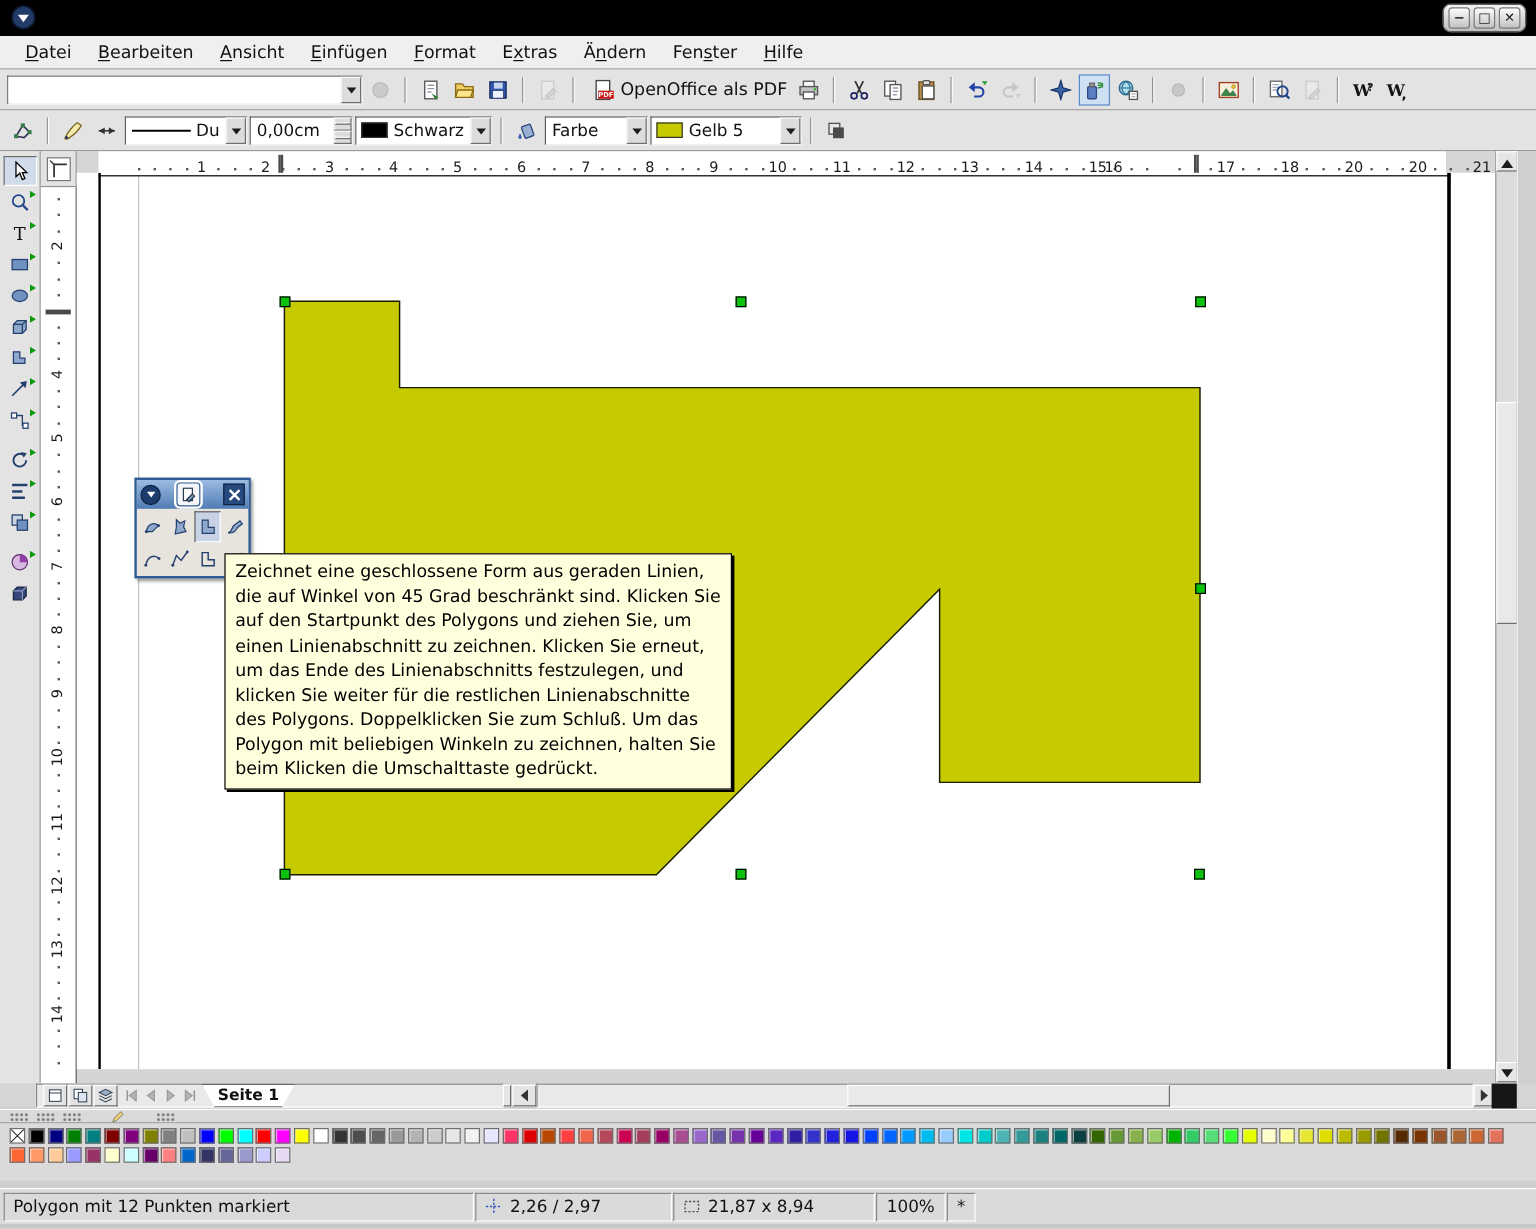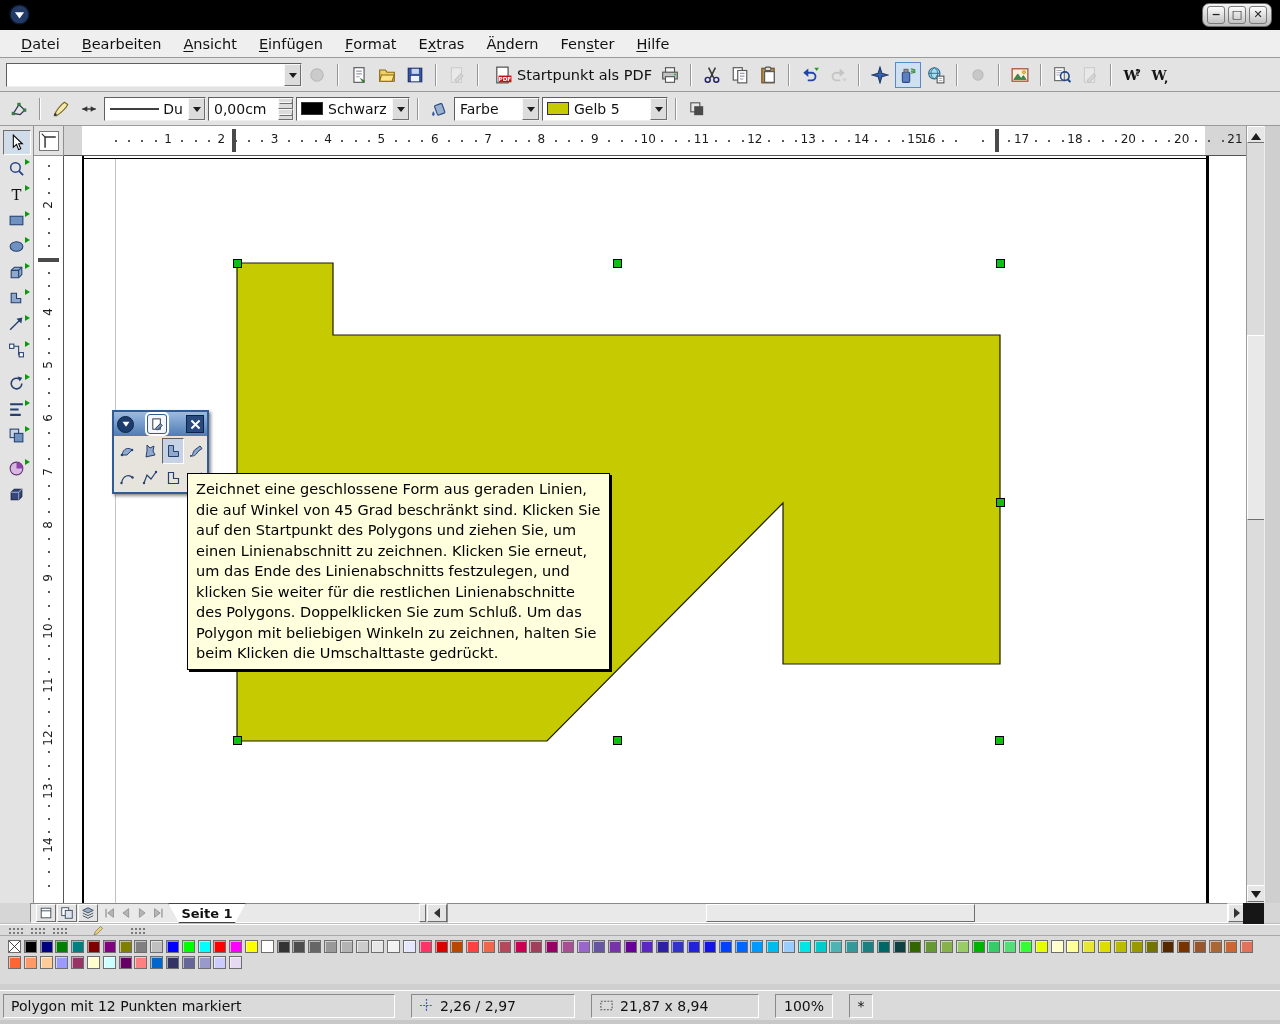--- a/index.html
+++ b/index.html
@@ -57,21 +57,21 @@
   #corner{position:absolute;left:34px;top:0;width:30px;height:30px;background:#e3e3e3;border-right:1px solid #8f8f8f;border-bottom:1px solid #8f8f8f;display:flex;align-items:center;justify-content:center}
   #corner .gi{width:20px;height:20px;background:#fff;border:1px solid #777}
   #vruler{position:absolute;left:34px;top:30px;width:30px;height:747px;background:#fff;border-right:1px solid #555;overflow:hidden}
   #hruler{position:absolute;left:64px;top:0;width:1182px;height:30px;background:#d6d6d6;border-bottom:1px solid #555;overflow:hidden}
   .rwhite{position:absolute;background:#fff}
   .rnum{position:absolute;top:6px;transform:translateX(-50%);font-size:12px;color:#1a1a1a}
   .vnum{position:absolute;left:1px;width:26px;text-align:center;font-size:12px;color:#1a1a1a;transform:translateY(-50%) rotate(-90deg)}
   .rdot{position:absolute;width:2px;height:2px;background:#5a5a5a}
   .hmark{position:absolute;top:3px;bottom:3px;width:3px;border-left:2px solid #4a4a4a;border-right:2px solid #4a4a4a}
   .vmark{position:absolute;left:4px;right:4px;height:3px;border-top:2px solid #4a4a4a;border-bottom:2px solid #4a4a4a}
-  #canvas{position:absolute;left:64px;top:30px;width:1182px;height:747px;background:#fff;overflow:hidden}
+  #canvas{position:absolute;left:64px;top:18px;width:1182px;height:747px;background:#fff;overflow:hidden}
   .pline{position:absolute;background:#000}
   .mline{position:absolute;background:#c4c4c4}
   #shape-svg{position:absolute;left:0;top:0;z-index:1}
   .handle{position:absolute;width:9px;height:9px;background:#0cc20c;border:1px solid #000;z-index:4}
 
   
   #vscroll{position:absolute;left:1246px;top:0;width:18px;height:777px;background:#dcdcdc;border-left:1px solid #9a9a9a}
   .sb{position:absolute;left:0;width:18px;height:17px;background:#e6e6e6;border:1px solid;border-color:#fff #6e6e6e #6e6e6e #fff;display:flex;align-items:center;justify-content:center}
   #vthumb{position:absolute;left:0;top:209px;width:18px;height:185px;background:#e9e9e9;border:1px solid;border-color:#fff #6e6e6e #6e6e6e #fff}
   #rightpad{position:absolute;left:1264px;top:0;width:16px;height:100%;background:#cfcfcf;border-left:1px solid #efefef}
@@ -94,21 +94,21 @@
   .tri-r{width:0;height:0;border:5px solid transparent;border-left:6px solid #333;margin-left:5px}
 
   
   #dockstrip{height:12px;background:#dadada;border-top:1px solid #fff;border-bottom:1px solid #a8a8a8;position:relative}
   .grip{position:absolute;top:2px;width:16px;height:8px;background-image:radial-gradient(#7a7a7a 1px,transparent 1.3px);background-size:4px 4px}
   #strip-pen{position:absolute;left:92px;top:-1px;width:13px;height:13px}
   #colorbar{height:48px;background:#dadada;padding:4px 0 0 8px}
   .crow{display:flex;gap:2.8px;margin-bottom:3px}
   .cell{width:13px;height:13px;border:1px solid #6e6e6e;box-shadow:inset 1px 1px 0 rgba(255,255,255,.55)}
   #statusgap{height:6px;background:#cfcfcf}
-  #statusbar{height:30px;background:#dadada;display:flex;align-items:center;padding:0 3px;gap:16px;border-top:1px solid #fff}
+  #statusbar{height:30px;background:#dadada;display:flex;align-items:center;padding:0 3px;gap:1px;border-top:1px solid #fff}
   .sfield{height:24px;border:1px solid;border-color:#8a8a8a #fff #fff #8a8a8a;display:flex;align-items:center;padding:0 7px;font-size:14px;white-space:nowrap;overflow:hidden;gap:6px}
   .si{width:15px;height:15px;display:inline-block;flex:none}
 
   
   #fwin{position:absolute;left:48px;top:254px;width:97px;height:84px;z-index:5;
     border:2px solid #2f5c96;background:#e7e4de;box-shadow:2px 2px 3px rgba(0,0,0,.45)}
   #ftitle{height:24px;background:linear-gradient(#9cbbe2,#4f7cb4);display:flex;align-items:center;padding:0 3px;position:relative}
   #fmenu{width:17px;height:17px;border-radius:50%;background:#1d3c6e;border:1px solid #0e2344;display:flex;align-items:center;justify-content:center}
   #fpin{position:absolute;left:33px;top:2px;width:20px;height:20px;background:#f4f6fa;border:1px solid #2f5c96;border-radius:3px;box-shadow:0 0 0 2px #fff;display:flex;align-items:center;justify-content:center}
   #fclose{position:absolute;right:3px;top:3px;width:18px;height:18px;background:#27497e;border:1px solid #0e2344;display:flex;align-items:center;justify-content:center}
@@ -203,21 +203,21 @@
       </div>
       <div class="tsep"></div>
       <div class="tbtn" id="pdfbtn">
         <span class="gi">
           <svg viewBox="0 0 16 16">
             <rect x="2.5" y="1" width="10" height="14" fill="#fff" stroke="#444"></rect>
             <rect x="4" y="8.5" width="11.5" height="6" fill="#cc1111"></rect>
             <text x="9.7" y="13.3" font-size="5" fill="#fff" text-anchor="middle" font-weight="bold">PDF</text>
           </svg>
         </span>
-        <span>Startpunkt als PDF</span>
+        <span>OpenOffice als PDF</span>
       </div>
       <div class="tbtn">
         <span class="gi">
           <svg viewBox="0 0 16 16">
             <rect x="4" y="1.5" width="8" height="4.5" fill="#f4f4f4" stroke="#555"></rect>
             <rect x="1.5" y="5.5" width="13" height="6" fill="#c3c3c3" stroke="#555"></rect>
             <rect x="4" y="9.5" width="8" height="5" fill="#fff" stroke="#555"></rect>
             <circle cx="12.5" cy="7.5" r=".9" fill="#3a3"></circle>
           </svg>
         </span>

